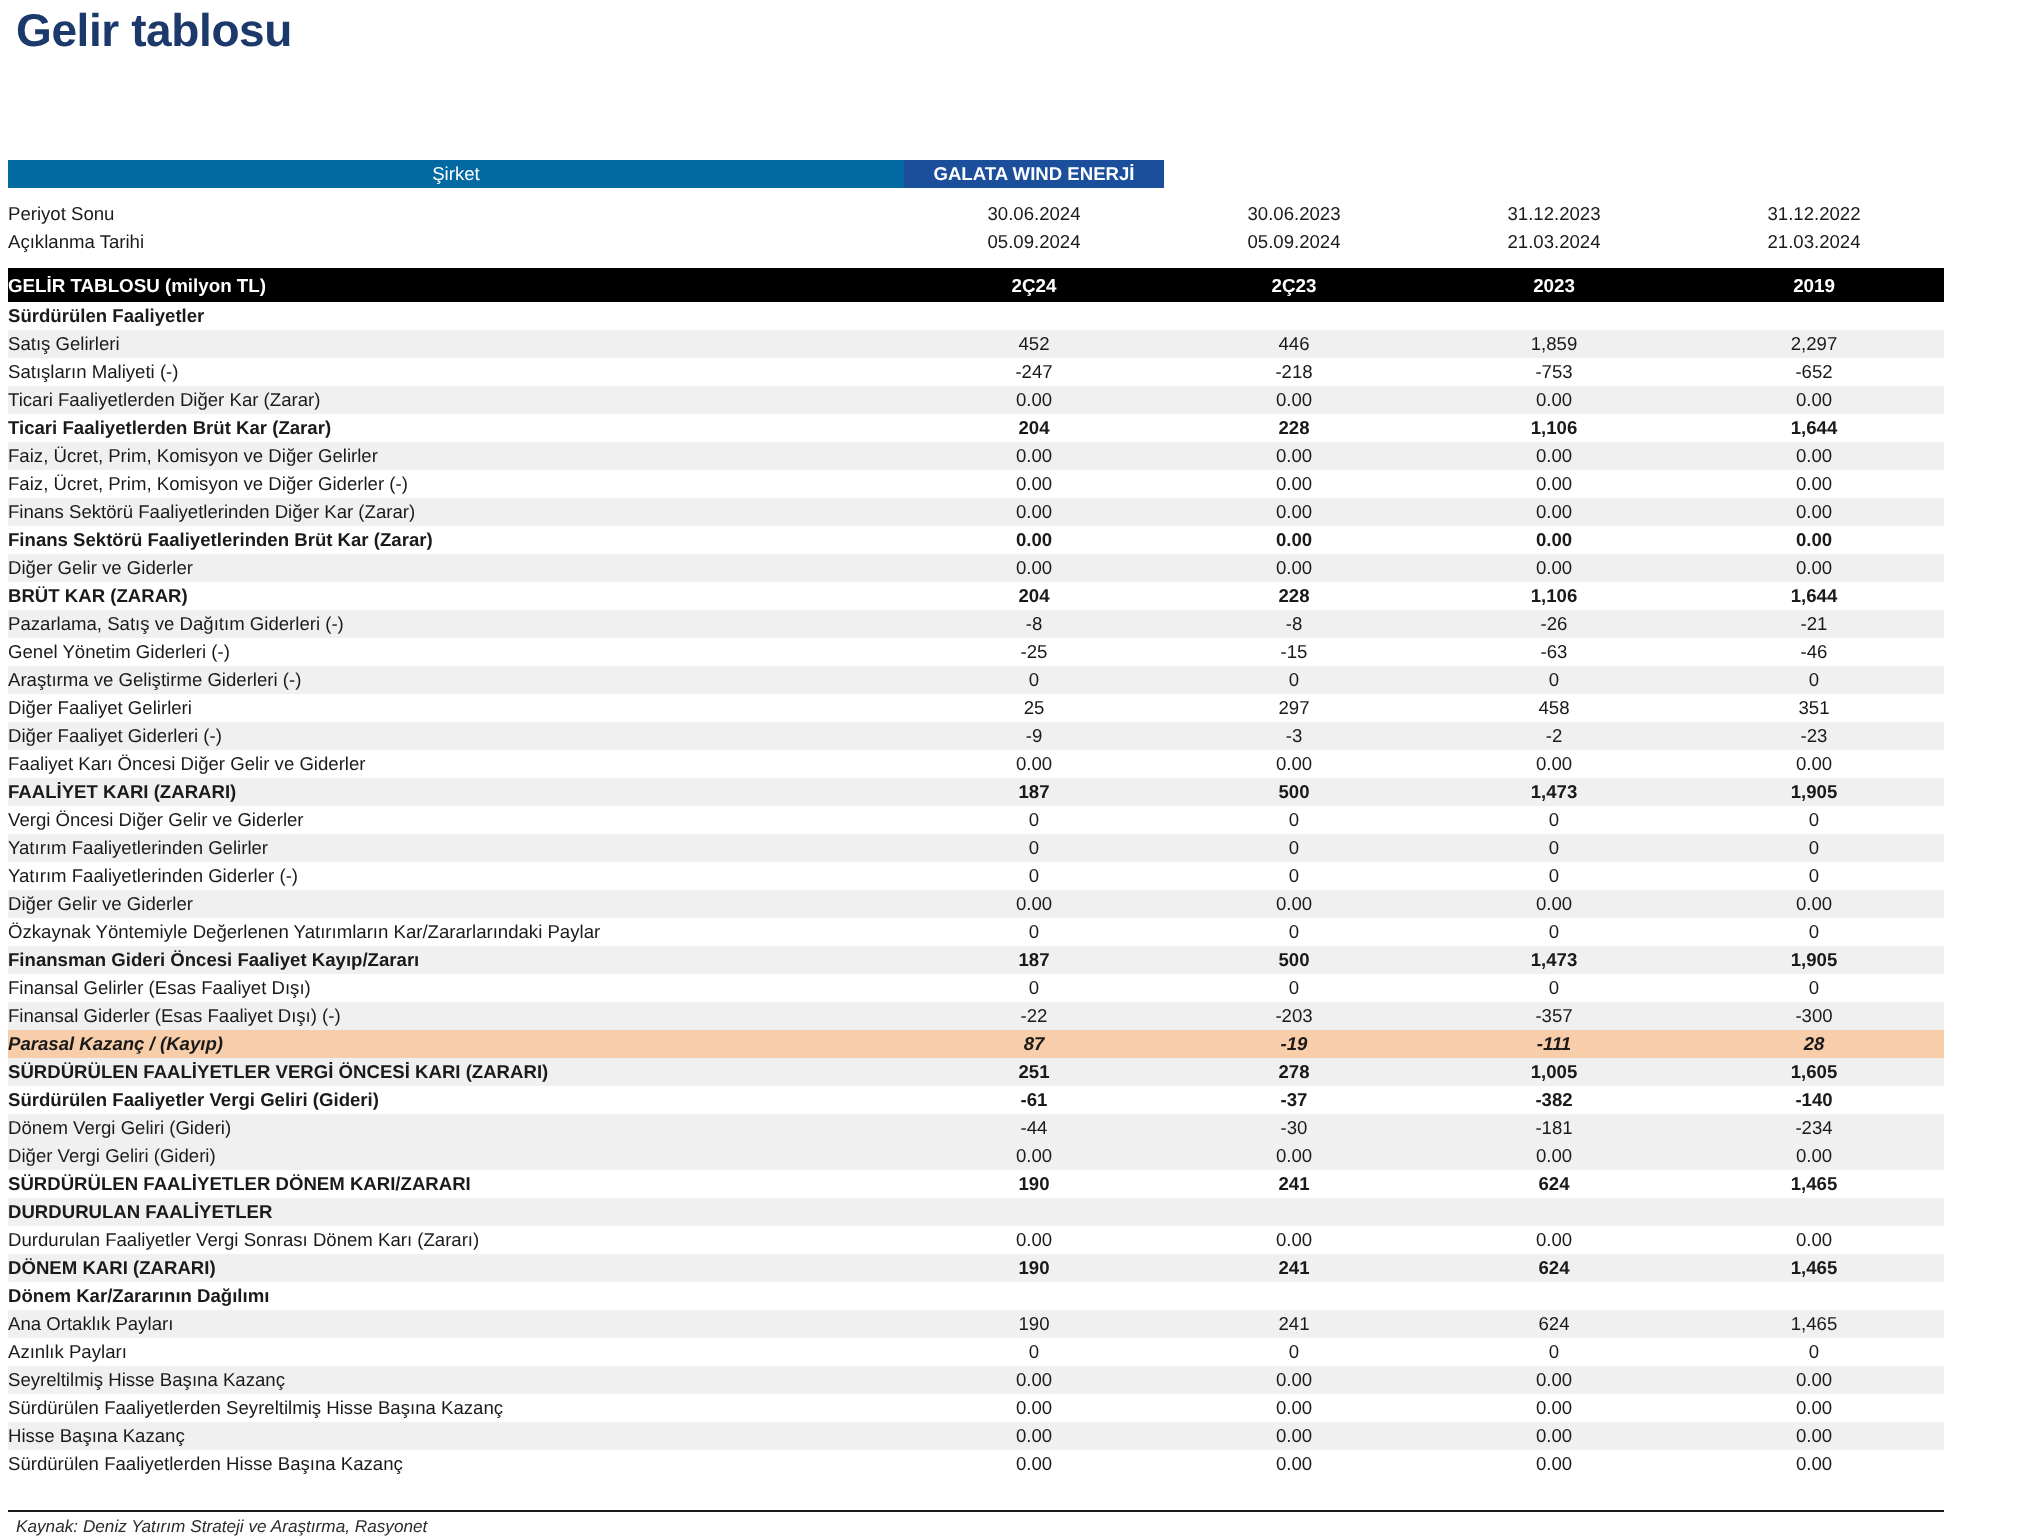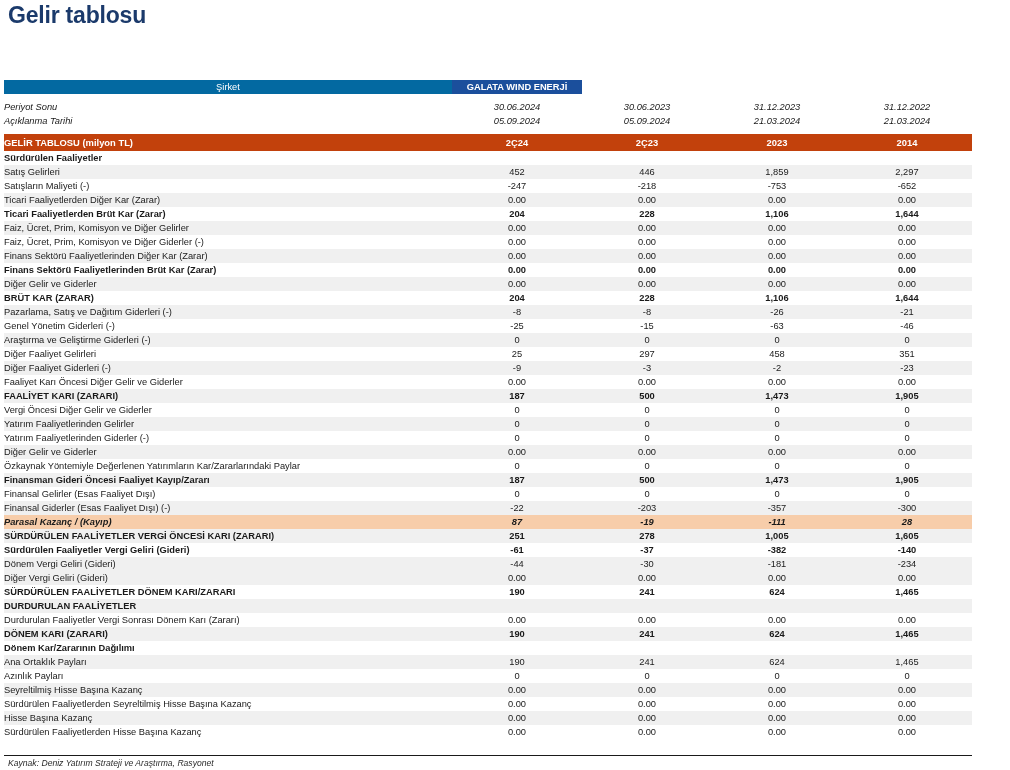--- a/index.html
+++ b/index.html
@@ -62,26 +62,26 @@
   }
   .hdr-company {
     background: #1b4f9c;
     color: #ffffff;
     text-align: center;
     font-weight: bold;
     font-size: 9.3px;
   }
   .hdr-blank { background: #ffffff; }
 
-  tr.meta td { height: 14px; font-style: italic; }
+  tr.meta td { height: 14px; }
   tr.meta .lbl { color: #1a1a1a; }
 
   
   tr.sec-head td {
-    background: #c2410c;
+    background: #000000;
     color: #ffffff;
     font-weight: bold;
     height: 17px;
     line-height: 17px;
     font-size: 9.4px;
   }
   tr.sec-head .num { text-align: center; }
 
   tr.zebra td { background: #f0f0f0; }
   tr.plain td { background: #ffffff; }
@@ -157,21 +157,21 @@
             <td></td>
             <td></td>
             <td></td>
             <td></td>
           </tr>
           <tr class="sec-head">
             <td class="lbl">GELİR TABLOSU (milyon TL)</td>
             <td class="num">2Ç24</td>
             <td class="num">2Ç23</td>
             <td class="num">2023</td>
-            <td class="num">2014</td>
+            <td class="num">2019</td>
           </tr>
           <tr class="plain bold">
             <td class="lbl">Sürdürülen Faaliyetler</td>
             <td class="num"></td>
             <td class="num"></td>
             <td class="num"></td>
             <td class="num"></td>
           </tr>
           <tr class="zebra">
             <td class="lbl indent1">Satış Gelirleri</td>

